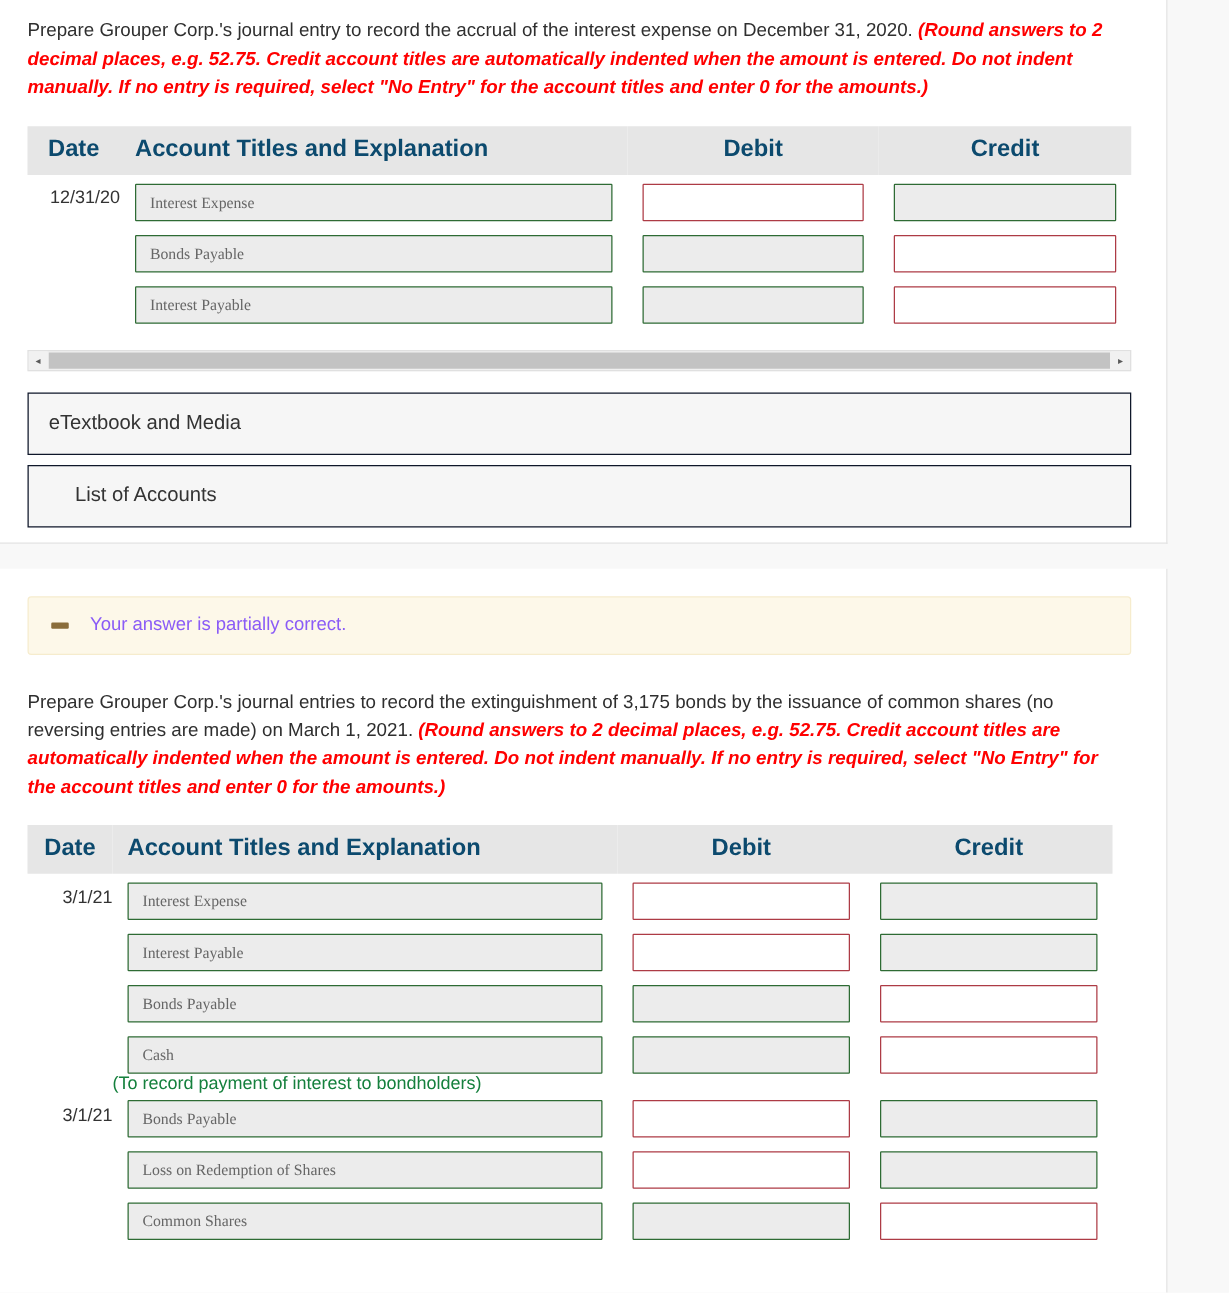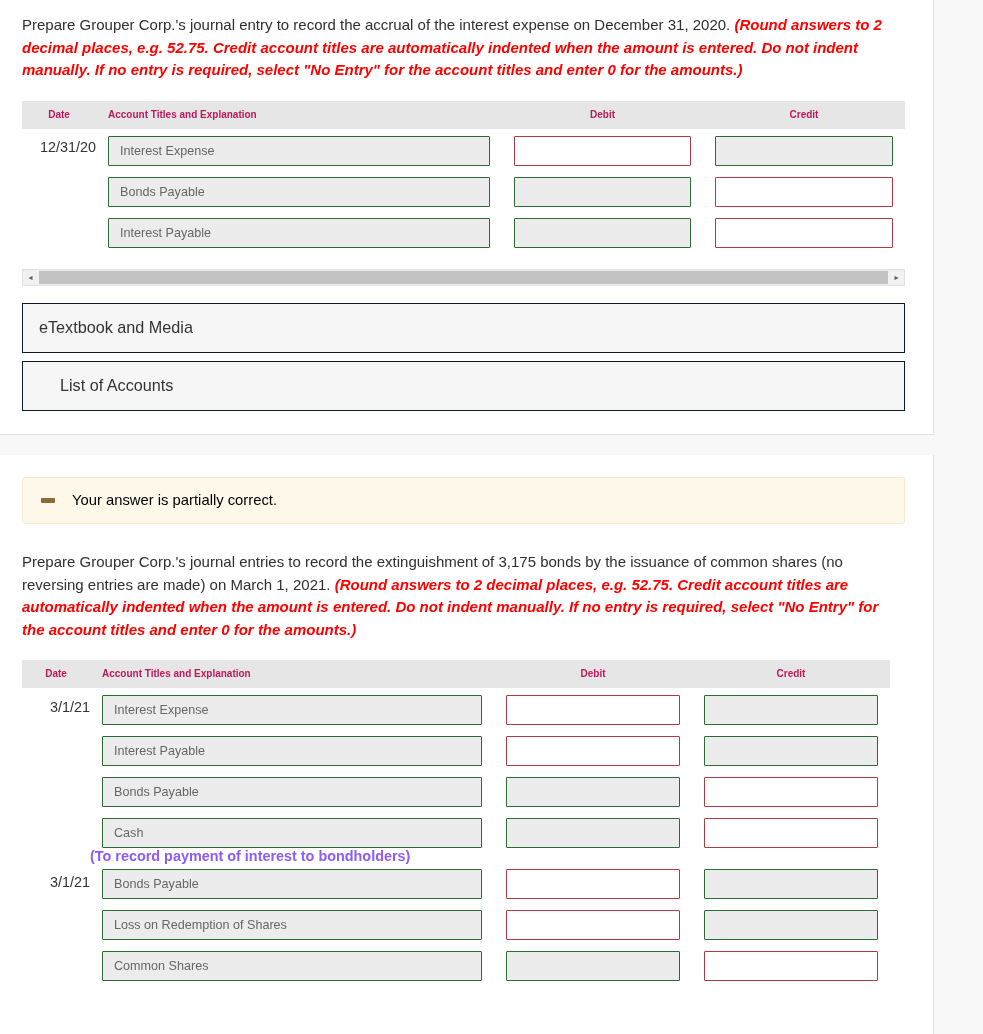--- a/index.html
+++ b/index.html
@@ -49,23 +49,23 @@
   }
 
   
   table.journal {
     border-collapse: collapse;
     table-layout: fixed;
     font-size: 14.4px;
   }
   table.journal thead th {
     background: #e6e6e6;
-    color: #be185d;
+    color: #0c4a6e;
     font-weight: bold;
-    font-size: 10px;
+    font-size: 19px;
     padding: 8px 0 9px 0;
     text-align: center;
     white-space: nowrap;
     margin-top: 14px;
   }
   table.journal thead th.th-date { text-align: center; }
   table.journal thead th.th-acct { text-align: left; padding-left: 12px; }
 
   table.journal td {
     padding: 0;
@@ -87,34 +87,33 @@
     display: block;
     font-family: "Liberation Sans", sans-serif;
     font-size: 12.6px;
     color: #666666;
     padding: 0 0 0 11px;
     line-height: 28px;
     border-radius: 1px;
     overflow: hidden;
     white-space: nowrap;
   }
-  .fld-acct { width: 100%; }
+  .fld-acct { width: 100%; font-family: Liberation Serif, serif; }
   .fld-amt  { width: 100%; }
 
   .bd-green { border: 1px solid #2e6b34; }
   .bd-red   { border: 1px solid #ad3b45; }
   .bg-gray  { background: #ececec; }
   .bg-white { background: #ffffff; }
 
   .memo {
     font-size: 14.4px;
-    color: #8b5cf6;
+    color: #15803d;
     padding: 5px 0 4px 12px;
     white-space: nowrap;
-    font-weight: bold;
   }
 
   
   .hscroll {
     display: flex;
     align-items: center;
     height: 17px;
     background: #f1f1f1;
     border: 1px solid #e0e0e0;
     box-sizing: border-box;
@@ -159,21 +158,21 @@
   }
   .banner .dash {
     width: 14px;
     height: 5px;
     background: #8a6d3b;
     border-radius: 1px;
     flex: 0 0 14px;
     margin-right: 17px;
   }
   .banner .banner-text {
-    color: #000000;
+    color: #8b5cf6;
     font-size: 14.8px;
   }
 </style>
 </head>
 <body>
 
 <div class="page">
 
   <div class="card card-one">
     <div class="card-inner">

